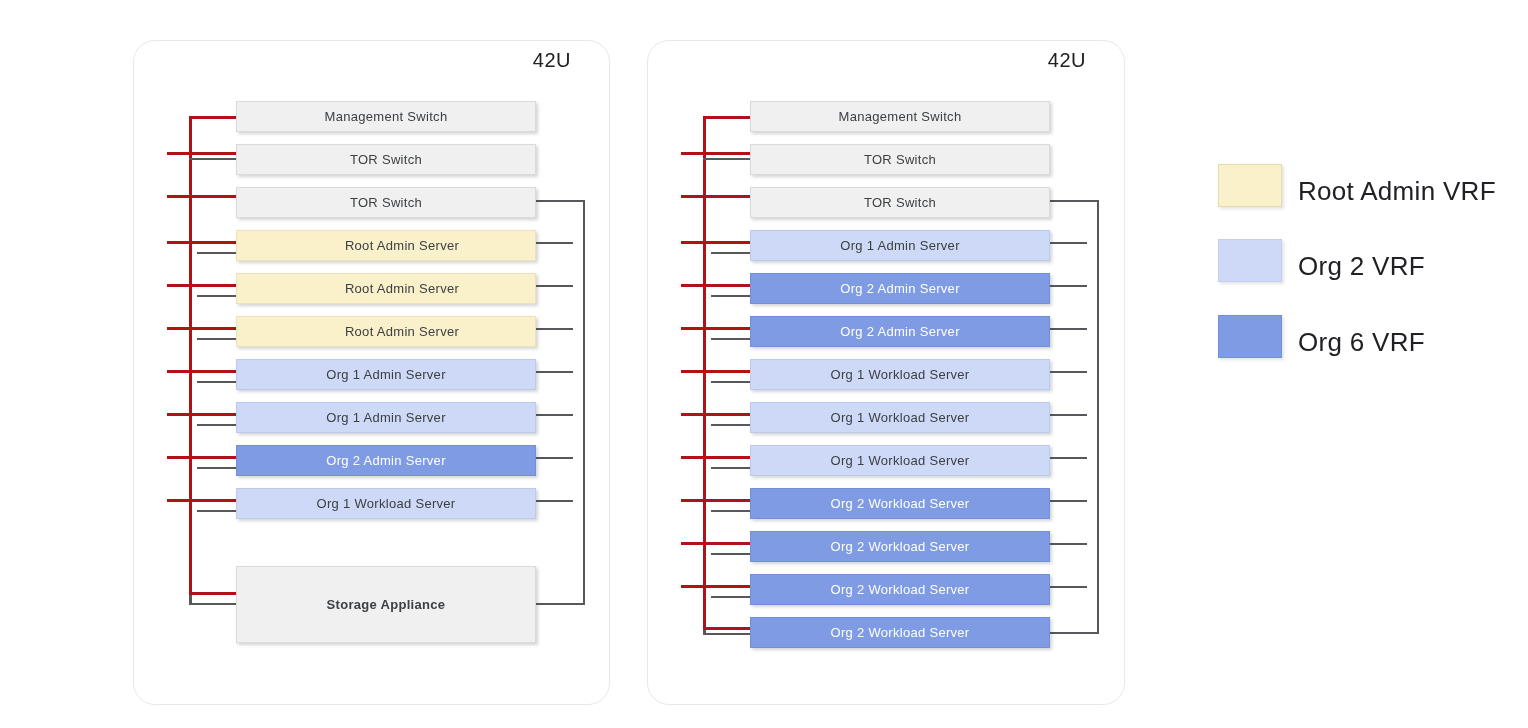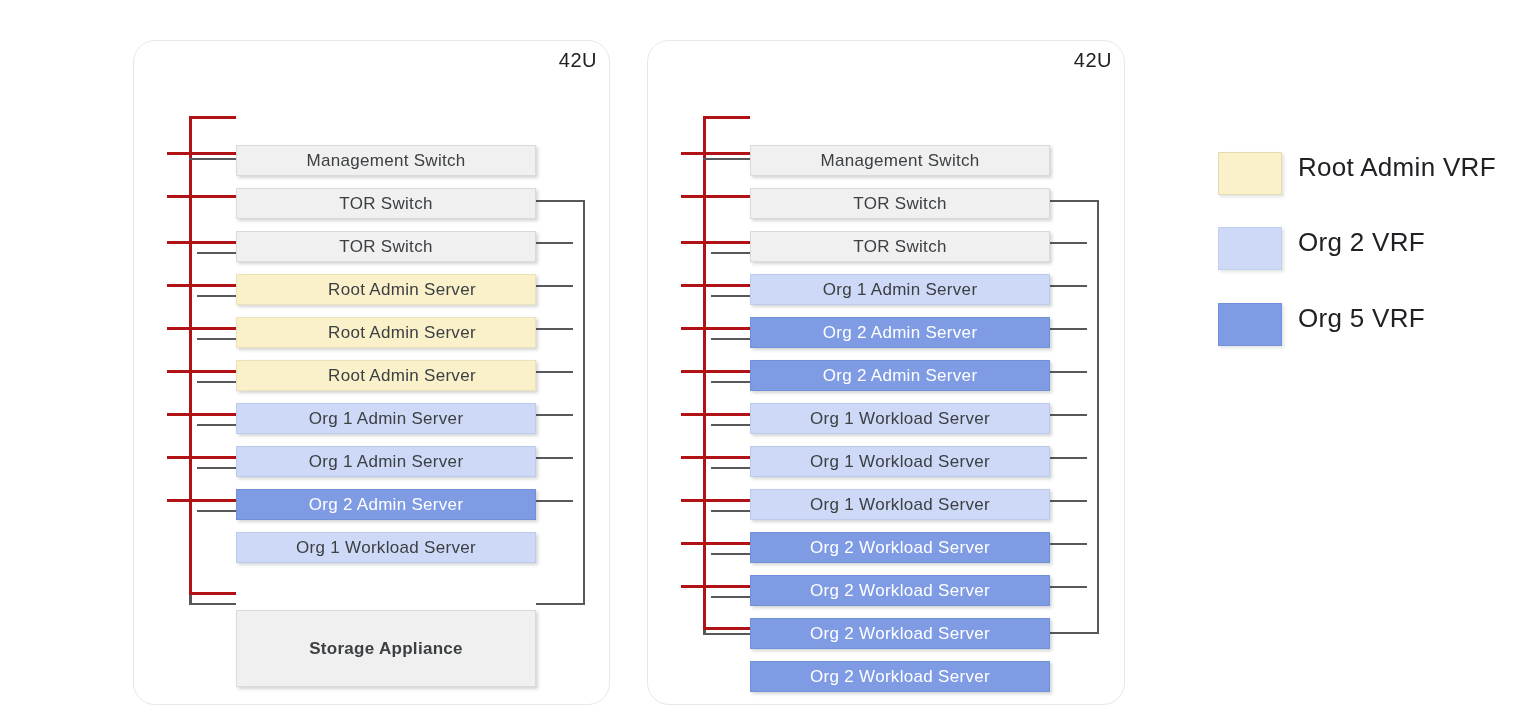--- a/index.html
+++ b/index.html
@@ -6,40 +6,39 @@
   #stage{
     position:relative;width:1528px;height:728px;overflow:hidden;
     background:#ffffff;font-family:"Liberation Sans",sans-serif;
   }
   .rack{
     position:absolute;background:#ffffff;
     border:1.5px solid var(--rack-border);border-radius:22px;
     box-sizing:border-box;
   }
   .rack-label{
-    position:absolute;top:6px;right:12px;
+    position:absolute;top:6px;right:38px;
     font-size:20px;line-height:26px;color:var(--legend-text);
     letter-spacing:0.5px;
   }
   .node{
     position:absolute;display:flex;align-items:center;justify-content:center;
-    box-sizing:border-box;font-size:17px;letter-spacing:0.3px;
+    box-sizing:border-box;font-size:13px;letter-spacing:0.3px;
     color:var(--node-text);text-align:center;
     border:1px solid rgba(60,64,67,0.10);
     box-shadow:2px 2px 3px rgba(60,64,67,0.22);
-    margin-top:44px;
   }
   .node.switch,.node.storage{background:var(--switch);border-color:#d9dadb;}
   .node.root-admin{background:var(--root-admin);border-color:#ece1b8;padding-left:32px;}
   .node.org1{background:var(--org1);border-color:#bccaee;}
   .node.org2{background:var(--org2);border-color:#7290d8;color:var(--node-text-inv);}
   .hline,.vline{position:absolute;}
   .legend{position:absolute;left:0;top:0;width:100%;height:100%;pointer-events:none;}
   .legend-item{
-    position:absolute;left:1218px;display:flex;align-items:flex-start;height:43px;
+    position:absolute;left:1218px;display:flex;align-items:flex-end;height:43px;margin-top:12px;
   }
   .swatch{
     width:64px;height:43px;flex:0 0 64px;box-sizing:border-box;
     border:1px solid #d8d8d8;box-shadow:2px 2px 3px rgba(60,64,67,0.15);
   }
   .swatch.root-admin{background:var(--root-admin);border-color:#e6dbae;}
   .swatch.org1{background:var(--org1);border-color:#c2cfee;}
   .swatch.org2{background:var(--org2);border-color:#7290d8;}
   .legend-label{
     margin-left:16px;font-size:26px;color:var(--legend-text);
@@ -157,17 +156,17 @@
     <div class="legend-item" style="top:152px">
       <span class="swatch root-admin"></span>
       <span class="legend-label">Root Admin VRF</span>
     </div>
     <div class="legend-item" style="top:227px">
       <span class="swatch org1"></span>
       <span class="legend-label">Org 2 VRF</span>
     </div>
     <div class="legend-item" style="top:303px">
       <span class="swatch org2"></span>
-      <span class="legend-label">Org 5 VRF</span>
+      <span class="legend-label">Org 6 VRF</span>
     </div>
   </div>
 
 </div>
 
 </body></html>

